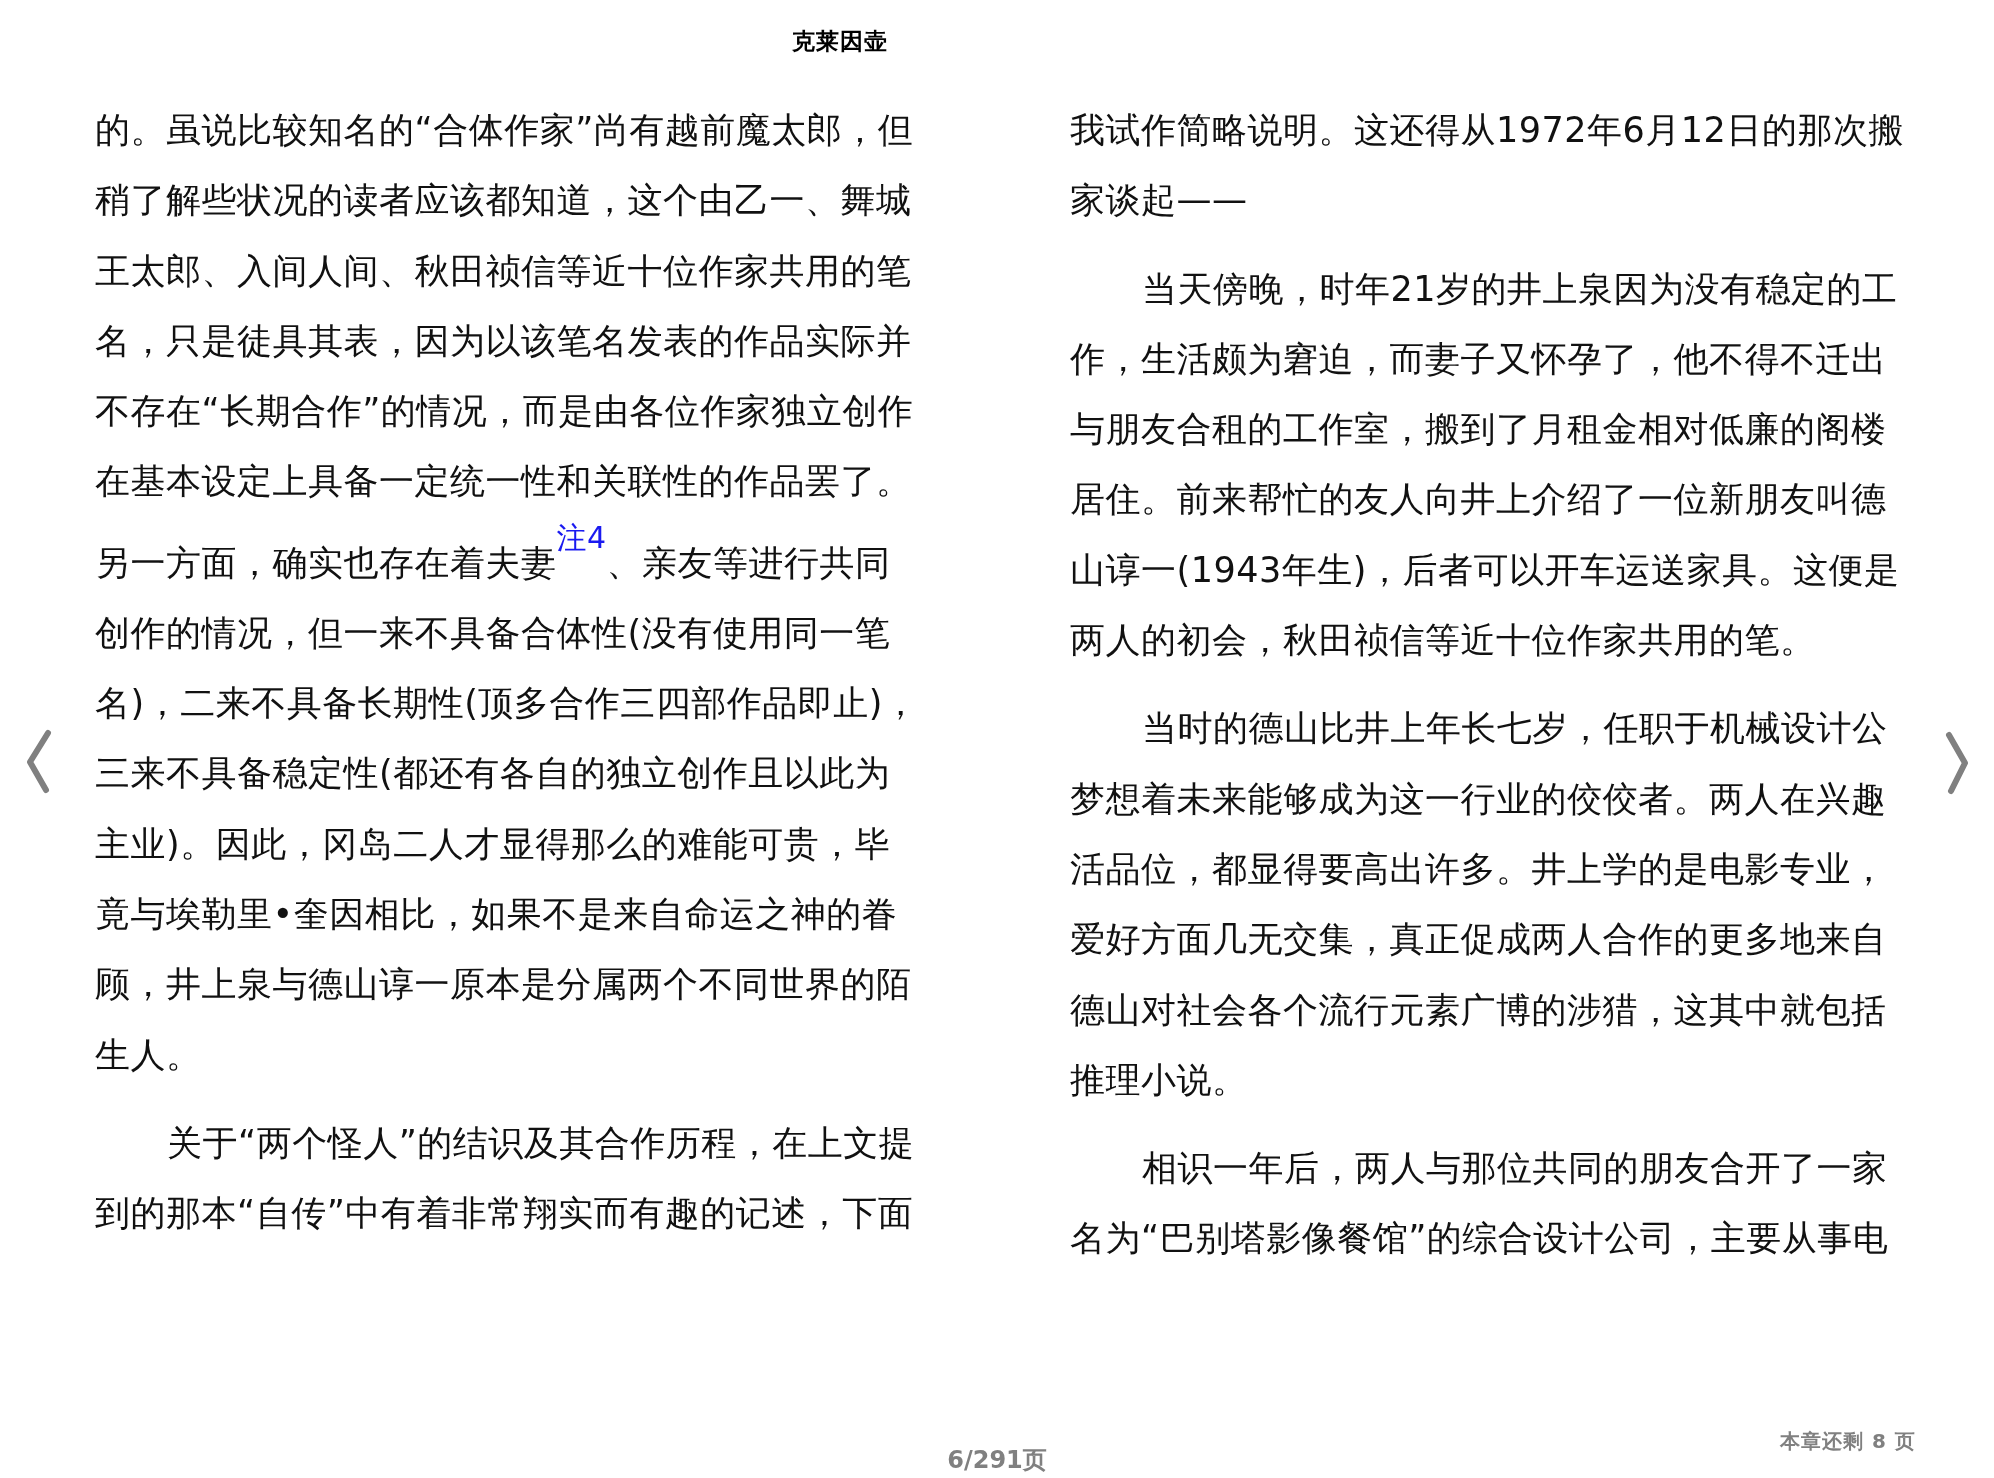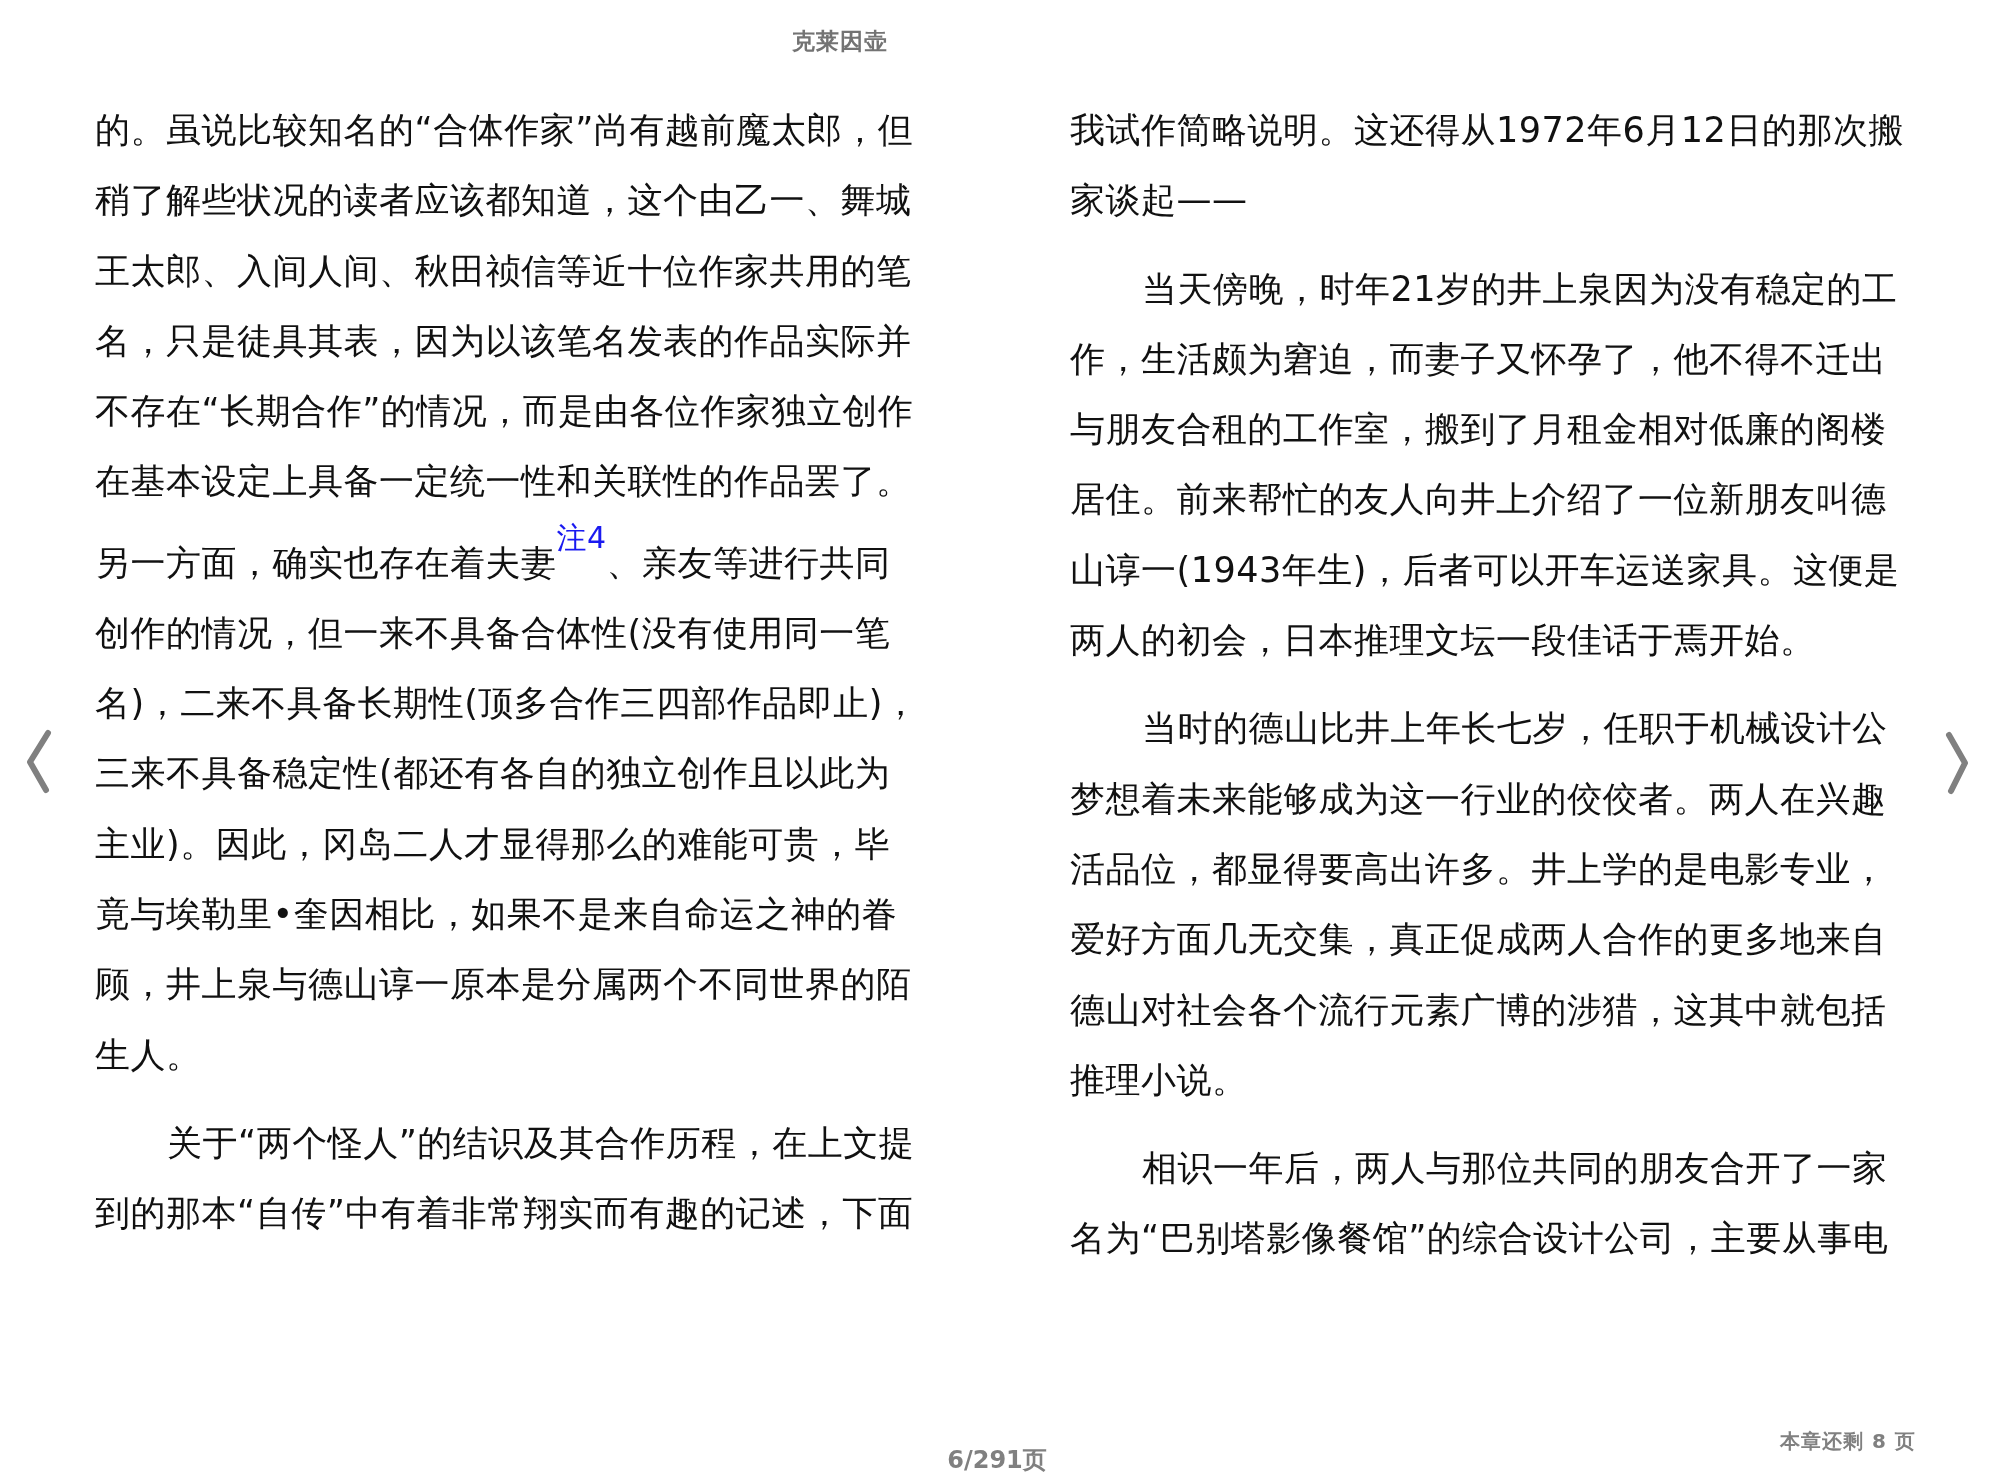--- a/index.html
+++ b/index.html
@@ -2,21 +2,21 @@
 <html><head>
 <meta charset="utf-8">
 <style>
   html, body { margin: 0; padding: 0; }
   body {
     width: 1994px; height: 1478px; background: #ffffff; position: relative; overflow: hidden;
     font-family: "DejaVu Sans", "Liberation Sans", sans-serif;
   }
   .book-title {
     position: absolute; top: 26px; left: 0; width: 1680px; text-align: center;
-    font-size: 23px; font-weight: bold; color: #737373; letter-spacing: 1px;
+    font-size: 23px; font-weight: bold; color: #000000; letter-spacing: 1px;
   }
   .page-col {
     position: absolute; top: 95px; width: 832px;
     font-size: 35px; color: #111111; line-height: 70.3px; letter-spacing: 0.5px;
   }
   .page-left { left: 95px; }
   .page-right { left: 1070px; }
   .para { margin: 0; padding: 0; }
   .para.gap { margin-top: 18px; }
   .line { display: block; white-space: nowrap; }
@@ -80,21 +80,21 @@
   <div class="para">
     <span class="line">我试作简略说明。这还得从1972年6月12日的那次搬</span>
     <span class="line">家谈起——</span>
   </div>
   <div class="para gap">
     <span class="line" style="text-indent:72px">当天傍晚，时年21岁的井上泉因为没有稳定的工</span>
     <span class="line">作，生活颇为窘迫，而妻子又怀孕了，他不得不迁出</span>
     <span class="line">与朋友合租的工作室，搬到了月租金相对低廉的阁楼</span>
     <span class="line">居住。前来帮忙的友人向井上介绍了一位新朋友叫德</span>
     <span class="line">山谆一(1943年生)，后者可以开车运送家具。这便是</span>
-    <span class="line">两人的初会，日本推理文坛一段佳话于焉开始。</span>
+    <span class="line">两人的初会，秋田祯信等近十位作家共用的笔。</span>
   </div>
   <div class="para gap">
     <span class="line" style="text-indent:72px">当时的德山比井上年长七岁，任职于机械设计公</span>
     <span class="line">梦想着未来能够成为这一行业的佼佼者。两人在兴趣</span>
     <span class="line">活品位，都显得要高出许多。井上学的是电影专业，</span>
     <span class="line">爱好方面几无交集，真正促成两人合作的更多地来自</span>
     <span class="line">德山对社会各个流行元素广博的涉猎，这其中就包括</span>
     <span class="line">推理小说。</span>
   </div>
   <div class="para gap">

